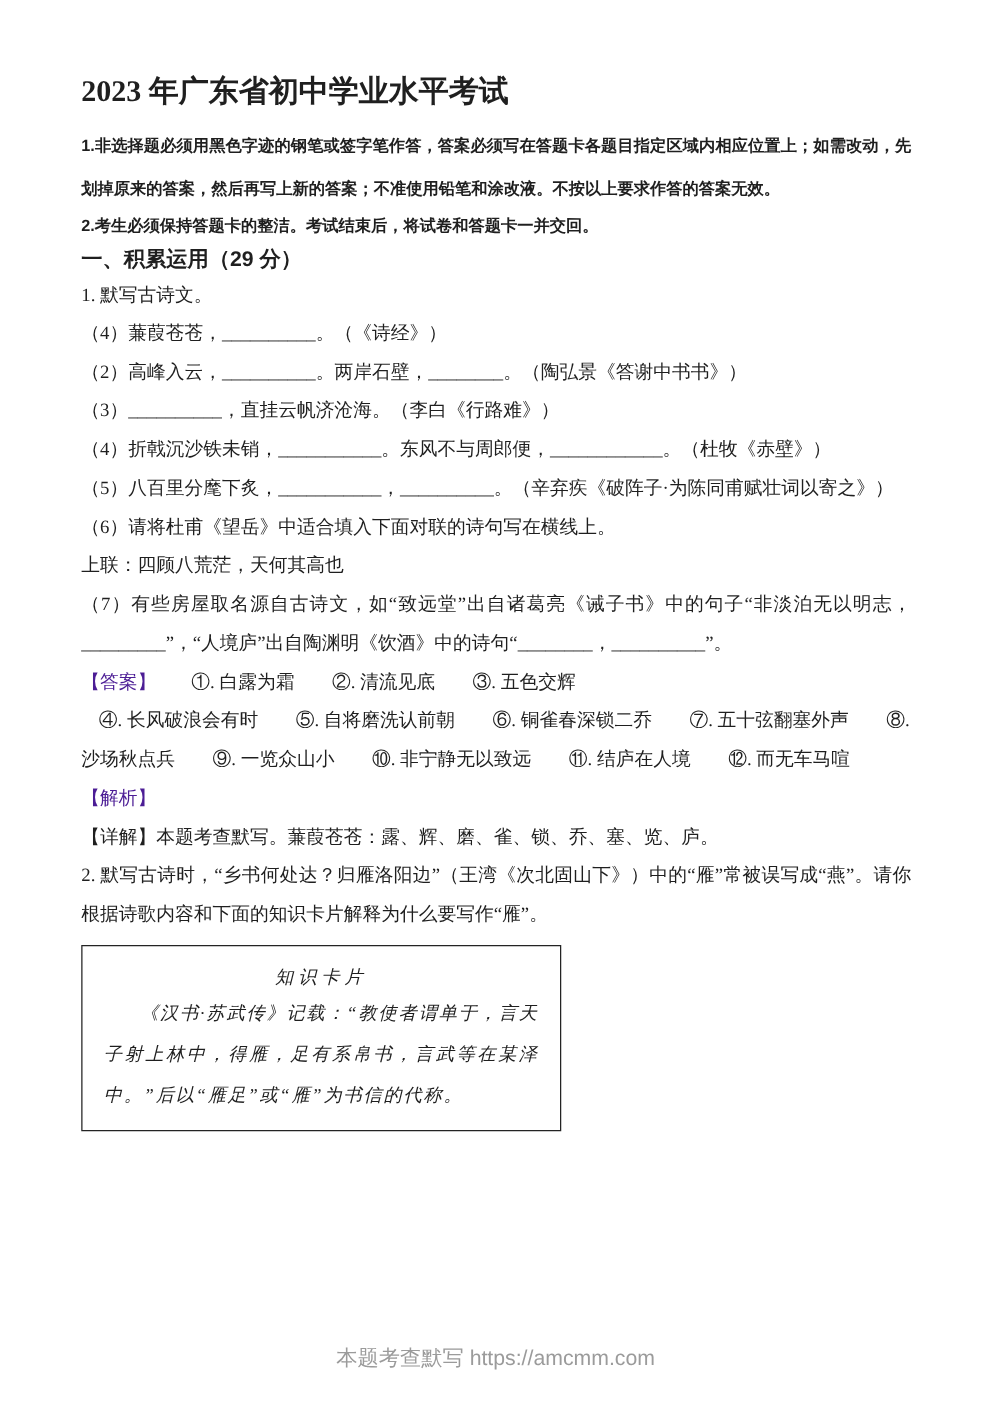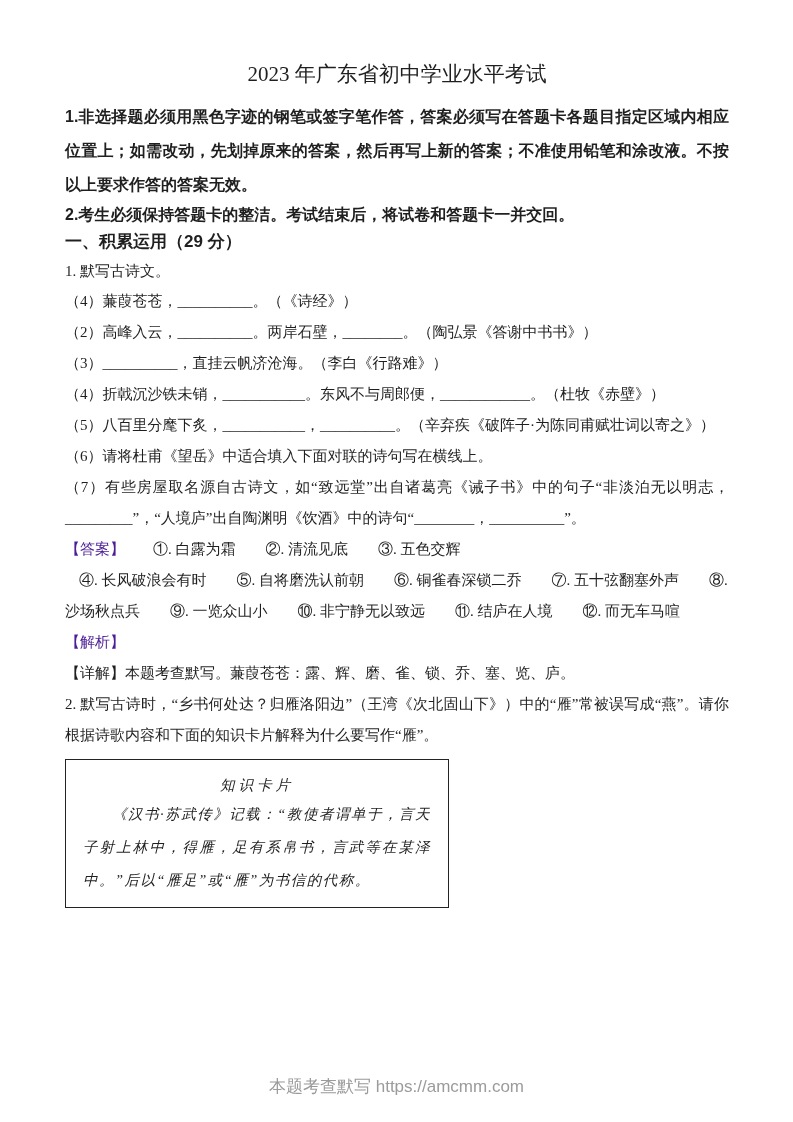--- a/index.html
+++ b/index.html
@@ -10,31 +10,30 @@
     background:#ffffff;
     box-sizing:border-box;
     padding:58px 64px 0 65px;
     font-family:"Liberation Serif","DejaVu Serif",serif;
     color:#1f1f1f;
     font-size:15px;
     overflow:hidden;
   }
   .title{
     margin:0 0 10px 0;
-    font-size:21px;
+    font-size:24px;
     line-height:32px;
-    font-weight:400;
-    text-align:center;
+    font-weight:700;
     font-family:"Liberation Serif","DejaVu Serif",serif;
   }
   .notice{
     margin:0;
     font-family:"Liberation Sans","DejaVu Sans",sans-serif;
     font-weight:700;
-    font-size:16px;
+    font-size:13px;
     line-height:34px;
     text-align:justify;
   }
   .notice-2{line-height:26px;}
   .sec{
     margin:0;
     font-family:"Liberation Sans","DejaVu Sans",sans-serif;
     font-weight:700;
     font-size:17px;
     line-height:28px;
@@ -96,20 +95,21 @@
 
   <p class="line stem">1. 默写古诗文。</p>
 
   <p class="line">（4）蒹葭苍苍，__________。（《诗经》）</p>
   <p class="line">（2）高峰入云，__________。两岸石壁，________。（陶弘景《答谢中书书》）</p>
   <p class="line">（3）__________，直挂云帆济沧海。（李白《行路难》）</p>
   <p class="line">（4）折戟沉沙铁未销，___________。东风不与周郎便，____________。（杜牧《赤壁》）</p>
   <p class="line">（5）八百里分麾下炙，___________，__________。（辛弃疾《破阵子·为陈同甫赋壮词以寄之》）</p>
   <p class="line">（6）请将杜甫《望岳》中适合填入下面对联的诗句写在横线上。</p>
 
+  <p class="line">上联：四顾八荒茫，天何其高也</p>
 
   <p class="line">（7）有些房屋取名源自古诗文，如“致远堂”出自诸葛亮《诫子书》中的句子“非淡泊无以明志，_________”，“人境庐”出自陶渊明《饮酒》中的诗句“________，__________”。</p>
 
   <p class="line ans"><span class="label gap-label">【答案】</span><span>①. 白露为霜　　②. 清流见底　　③. 五色交辉</span></p>
   <p class="line ans indent">④. 长风破浪会有时　　⑤. 自将磨洗认前朝　　⑥. 铜雀春深锁二乔　　⑦. 五十弦翻塞外声　　⑧.</p>
   <p class="line ans">沙场秋点兵　　⑨. 一览众山小　　⑩. 非宁静无以致远　　⑪. 结庐在人境　　⑫. 而无车马喧</p>
 
   <p class="line label">【解析】</p>
   <p class="line">【详解】本题考查默写。蒹葭苍苍：露、辉、磨、雀、锁、乔、塞、览、庐。</p>
 

